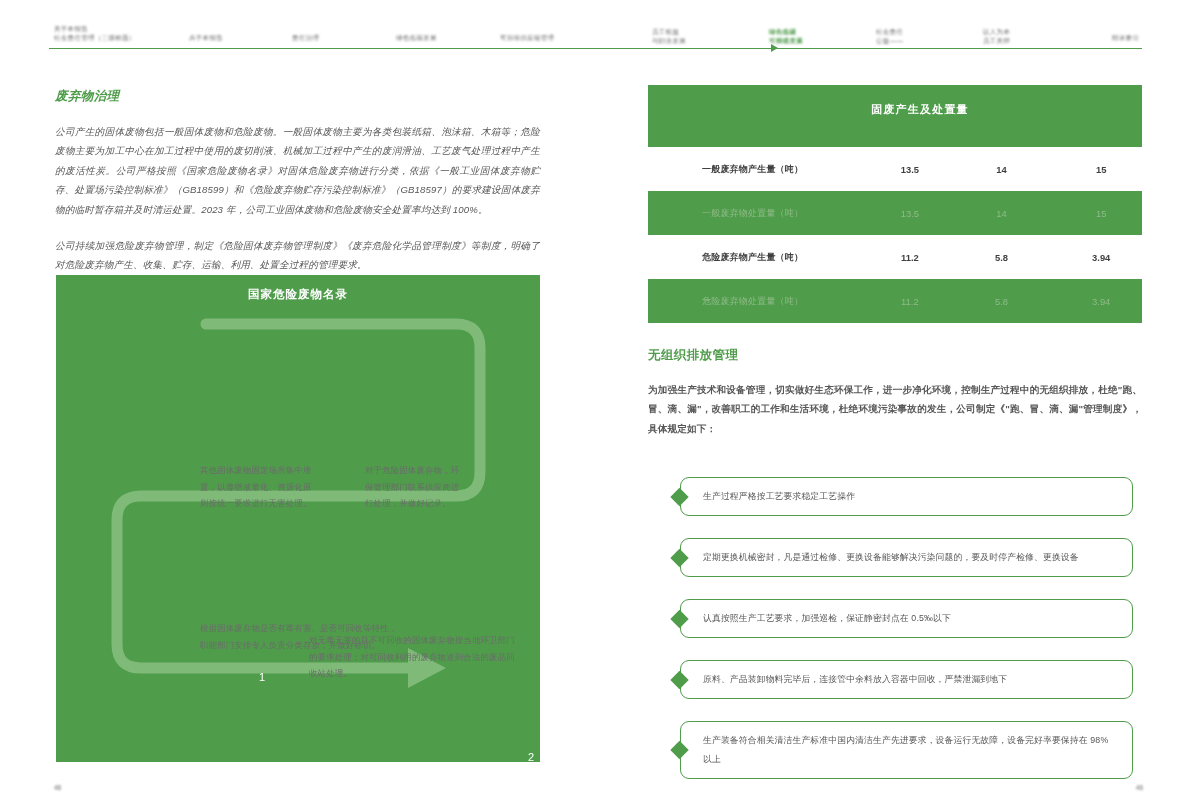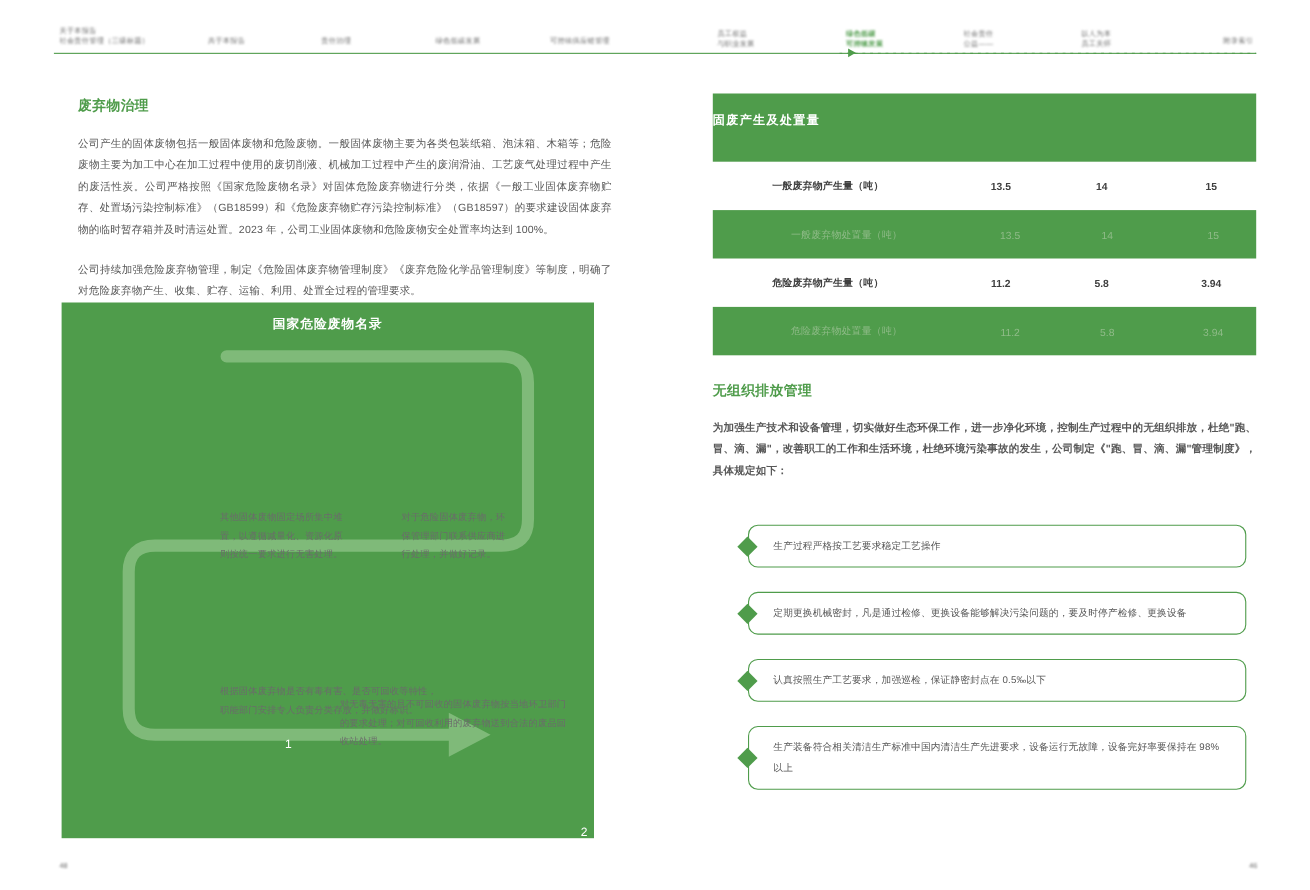--- a/index.html
+++ b/index.html
@@ -24,45 +24,45 @@
      background-size:7px 1px;background-repeat:repeat-x;}
   .nav-marker{position:absolute;left:771px;top:44px;width:0;height:0;
      border-left:7px solid #4f9c4b;border-top:4.5px solid transparent;border-bottom:4.5px solid transparent;}
 
   
   .h2{color:#4f9c4b;font-weight:bold;font-size:12.5px;letter-spacing:.4px;filter:blur(.45px);}
   .para{font-size:9.6px;line-height:19.4px;color:#575757;text-align:justify;
         filter:blur(.42px);letter-spacing:.15px;}
 
   
-  .left{position:absolute;left:71px;top:88px;width:485px;}
+  .left{position:absolute;left:55px;top:88px;width:485px;font-style:italic;}
   .p1{margin-top:17px;}
   .p2{margin-top:17px;}
 
   
   .flow{position:absolute;left:56px;top:275px;width:484px;height:487px;background:#4f9c4b;}
   .flow-title{position:absolute;left:0;top:12px;width:484px;text-align:center;
      color:#ffffff;font-size:11.5px;font-weight:bold;letter-spacing:1px;}
   .flow-svg{position:absolute;left:0;top:0;}
   .flow-txt{position:absolute;font-size:8.4px;line-height:16.6px;color:#6b6b6b;
      letter-spacing:.2px;filter:blur(.4px);margin-top:12px;}
   .t-a{left:144px;top:450px;width:120px;}
   .t-b{left:309px;top:450px;width:100px;}
   .t-c{left:253px;top:620px;width:206px;}
   .num{position:absolute;color:#ffffff;font-size:11px;letter-spacing:.5px;}
   .n1{left:203px;top:396px;}
   .n2{left:472px;top:476px;}
 
   
   .tbl{position:absolute;left:648px;top:85px;width:494px;}
   .tbl-head{height:62px;background:#4f9c4b;position:relative;}
-  .tbl-title{position:absolute;left:0;top:17px;width:494px;text-align:left;
+  .tbl-title{position:absolute;left:0;top:17px;width:544px;text-align:center;
      color:#ffffff;font-size:11px;font-weight:bold;letter-spacing:1.2px;}
   .trow{height:44px;display:flex;align-items:center;}
-  .trow.alt{background:#4f9c4b;padding-left:17px;}
+  .trow.alt{background:#4f9c4b;}
   .trow .c0{width:232px;padding-left:54px;box-sizing:border-box;font-size:9px;
      font-weight:bold;color:#3f3f3f;letter-spacing:.2px;filter:blur(.42px);}
   .trow .c{width:87px;font-size:9.4px;font-weight:bold;color:#3f3f3f;
      text-align:center;filter:blur(.42px);}
   .trow.alt .c0,.trow.alt .c{color:#8fbb88;font-weight:normal;}
   .trow .c1{margin-left:0px;}
   .trow .c2{margin-left:10px;}
   .trow .c3{margin-left:18px;}
 
   
@@ -194,20 +194,26 @@
     </div>
     <div class="bitem">
       <div class="dia"></div>
       <div class="bbox">
         <span>认真按照生产工艺要求，加强巡检，保证静密封点在 0.5‰以下</span>
       </div>
     </div>
     <div class="bitem">
       <div class="dia"></div>
       <div class="bbox">
+        <span>原料、产品装卸物料完毕后，连接管中余料放入容器中回收，严禁泄漏到地下</span>
+      </div>
+    </div>
+    <div class="bitem">
+      <div class="dia"></div>
+      <div class="bbox">
         <span>生产装备符合相关清洁生产标准中国内清洁生产先进要求，设备运行无故障，设备完好率要保持在 98% 以上</span>
       </div>
     </div>
   </div>
 
   <div class="pnum l">48</div>
   <div class="pnum r">46</div>
 
 </div>
 

